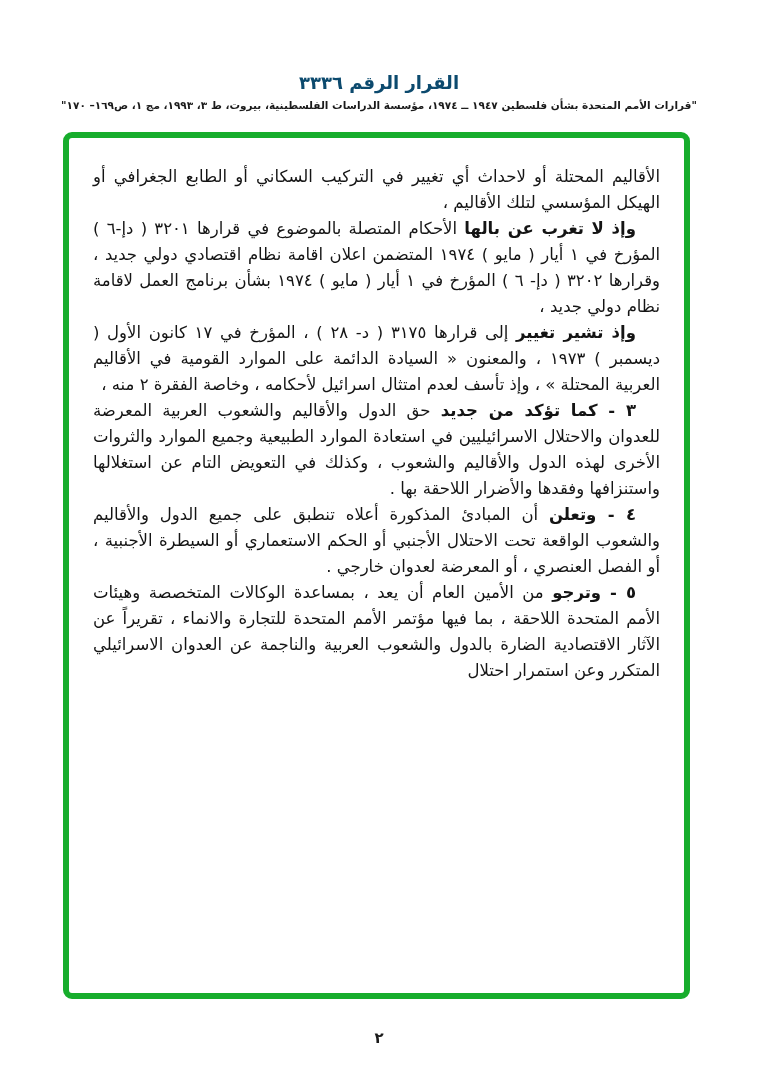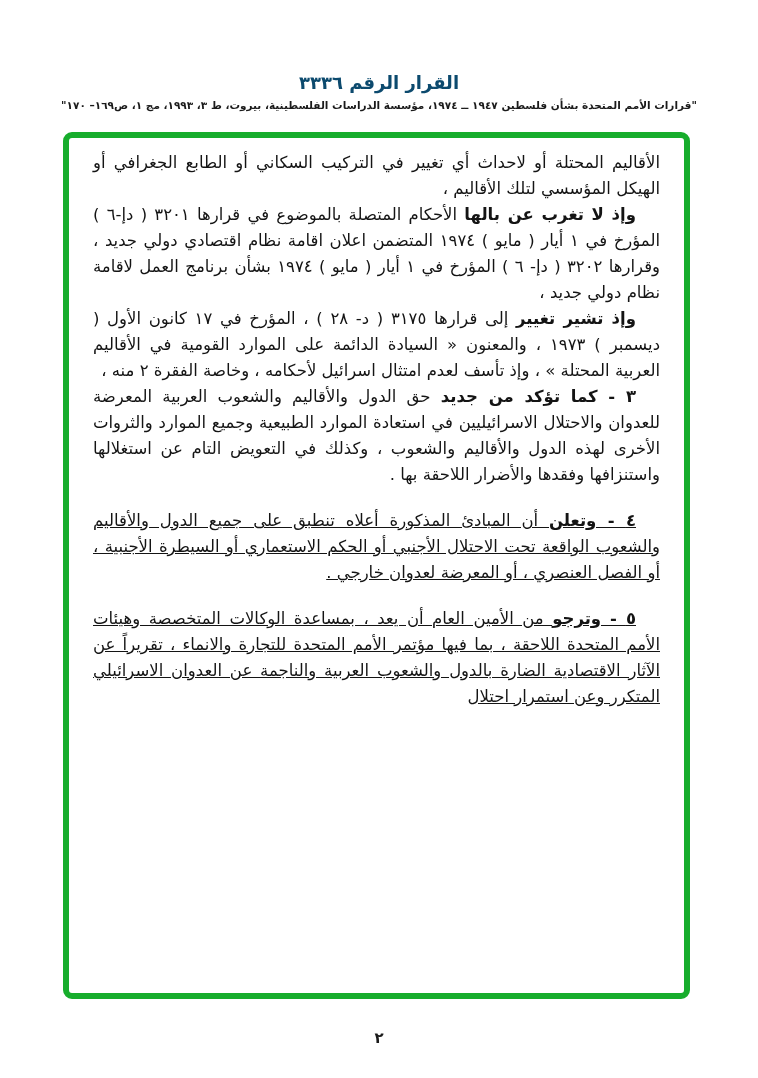--- a/index.html
+++ b/index.html
@@ -40,40 +40,39 @@
   }
   .green-box {
     box-sizing: border-box;
     margin-left: 63px;
     margin-top: 21px;
     width: 627px;
     height: 867px;
     border: 6px solid #17ad2c;
     border-radius: 9px;
     background: #ffffff;
-    padding: 12px 24px 0 24px;
+    padding: 26px 24px 0 24px;
     overflow: hidden;
   }
   .doc-text {
     direction: rtl;
     text-align: justify;
     font-size: 16.5px;
     line-height: 26px;
     color: #141414;
   }
   .doc-text p {
     margin: 0;
     padding: 0;
   }
   .doc-text p.indent {
     text-indent: 24px;
   }
   .doc-text p.gap {
-    margin-top: 20px;
-    text-decoration: underline;
+    margin-top: 0;
   }
   .doc-text .bold {
     font-weight: bold;
   }
   .page-number {
     margin-top: 30px;
     text-align: center;
     font-size: 15px;
     font-weight: bold;
     color: #1a1a1a;

